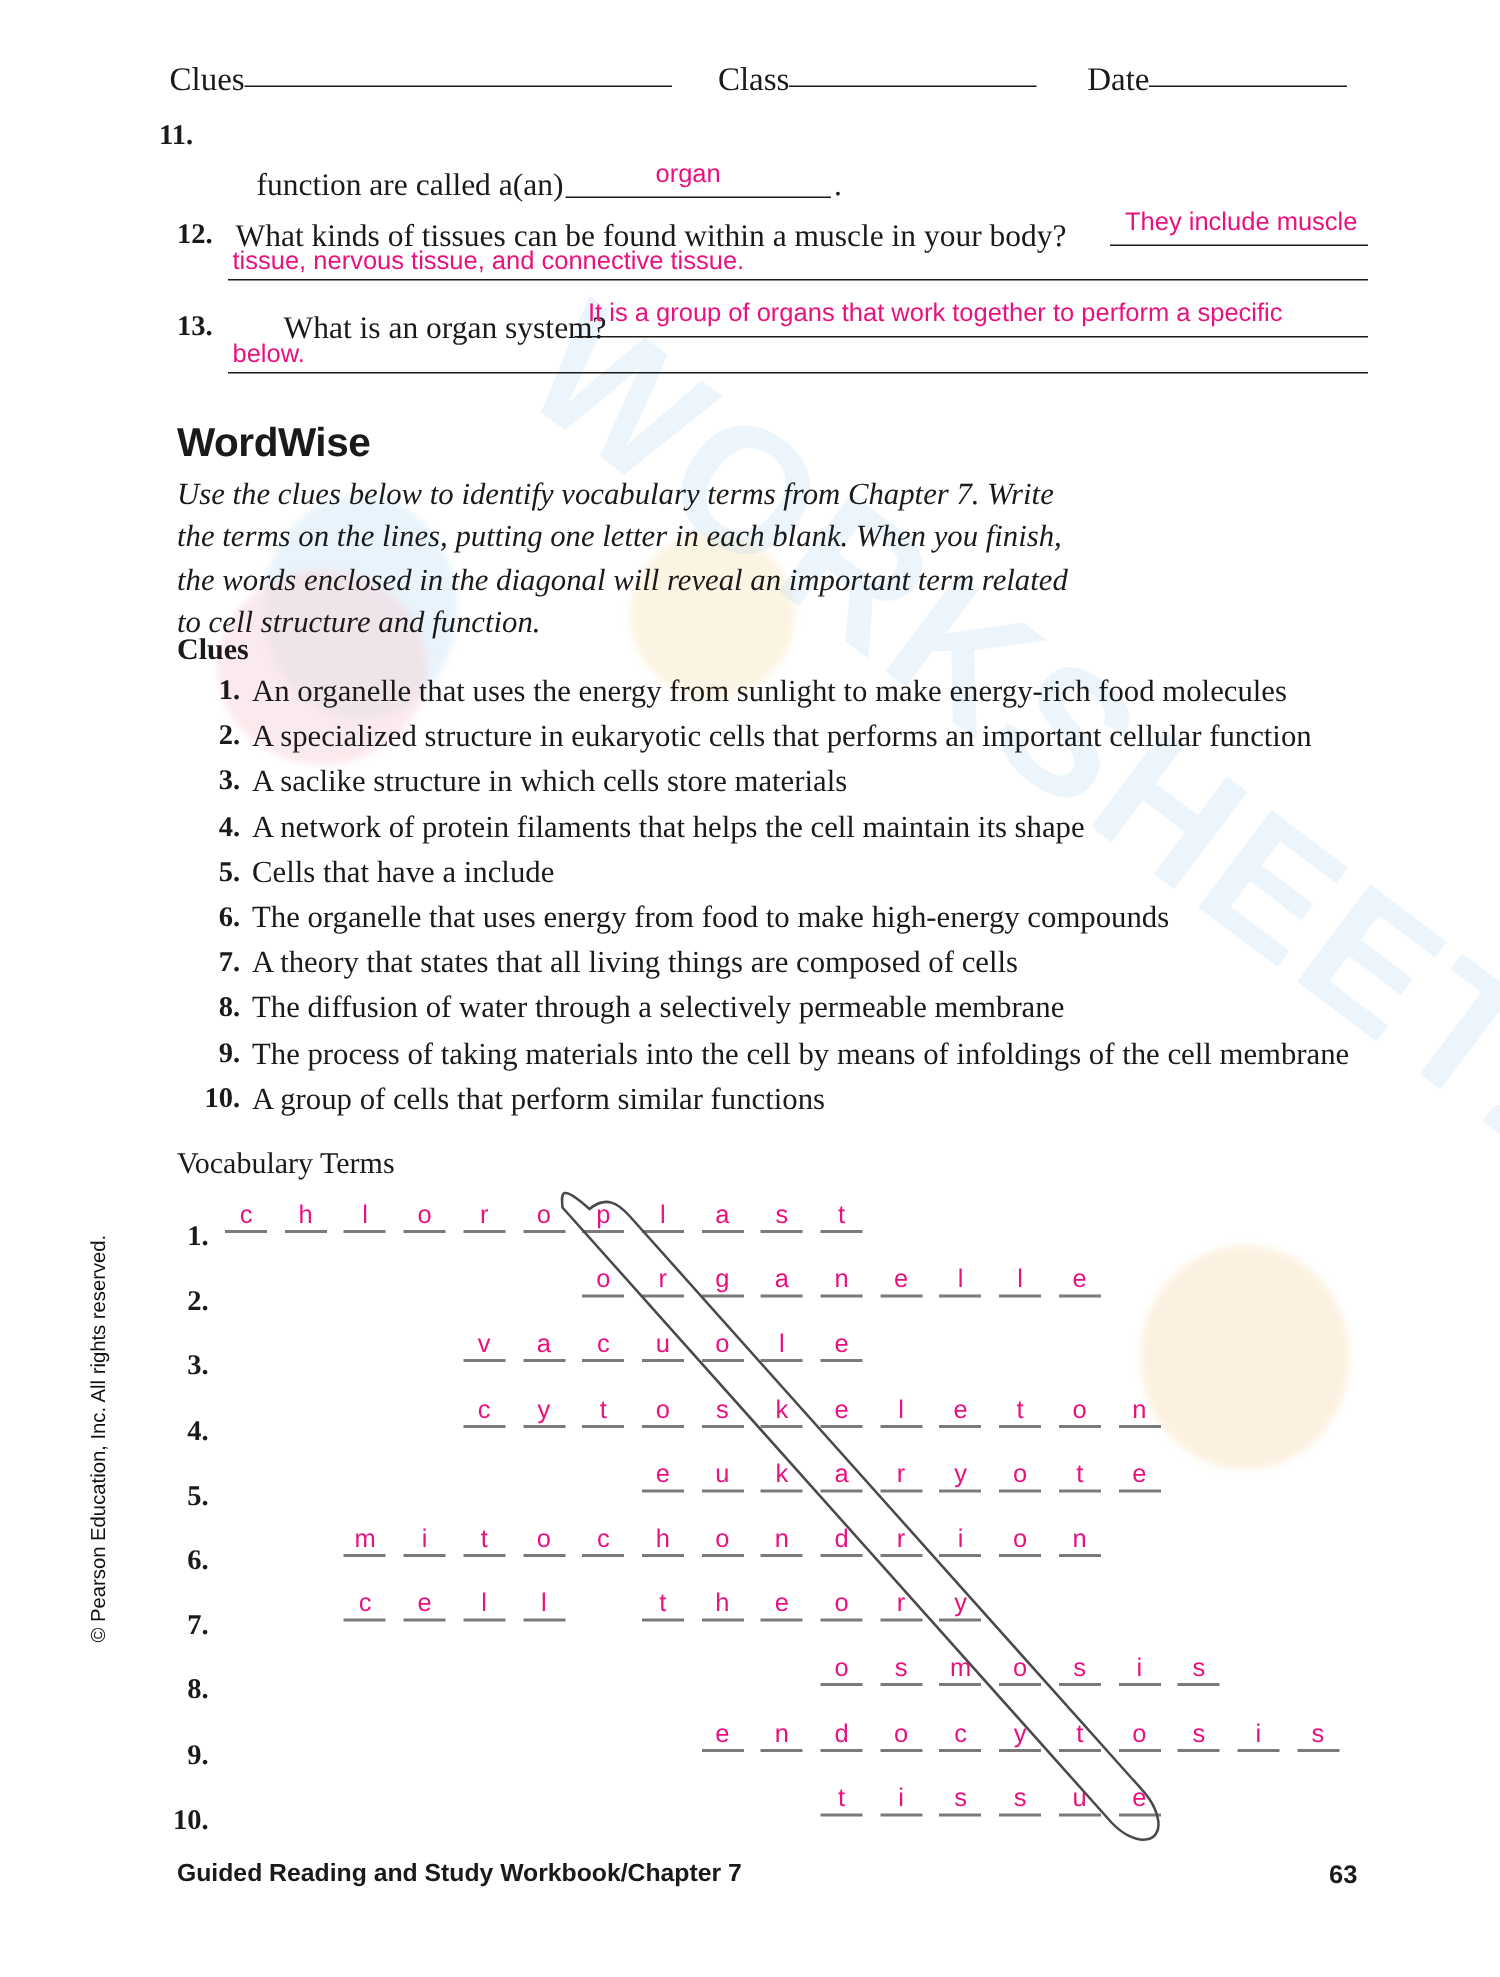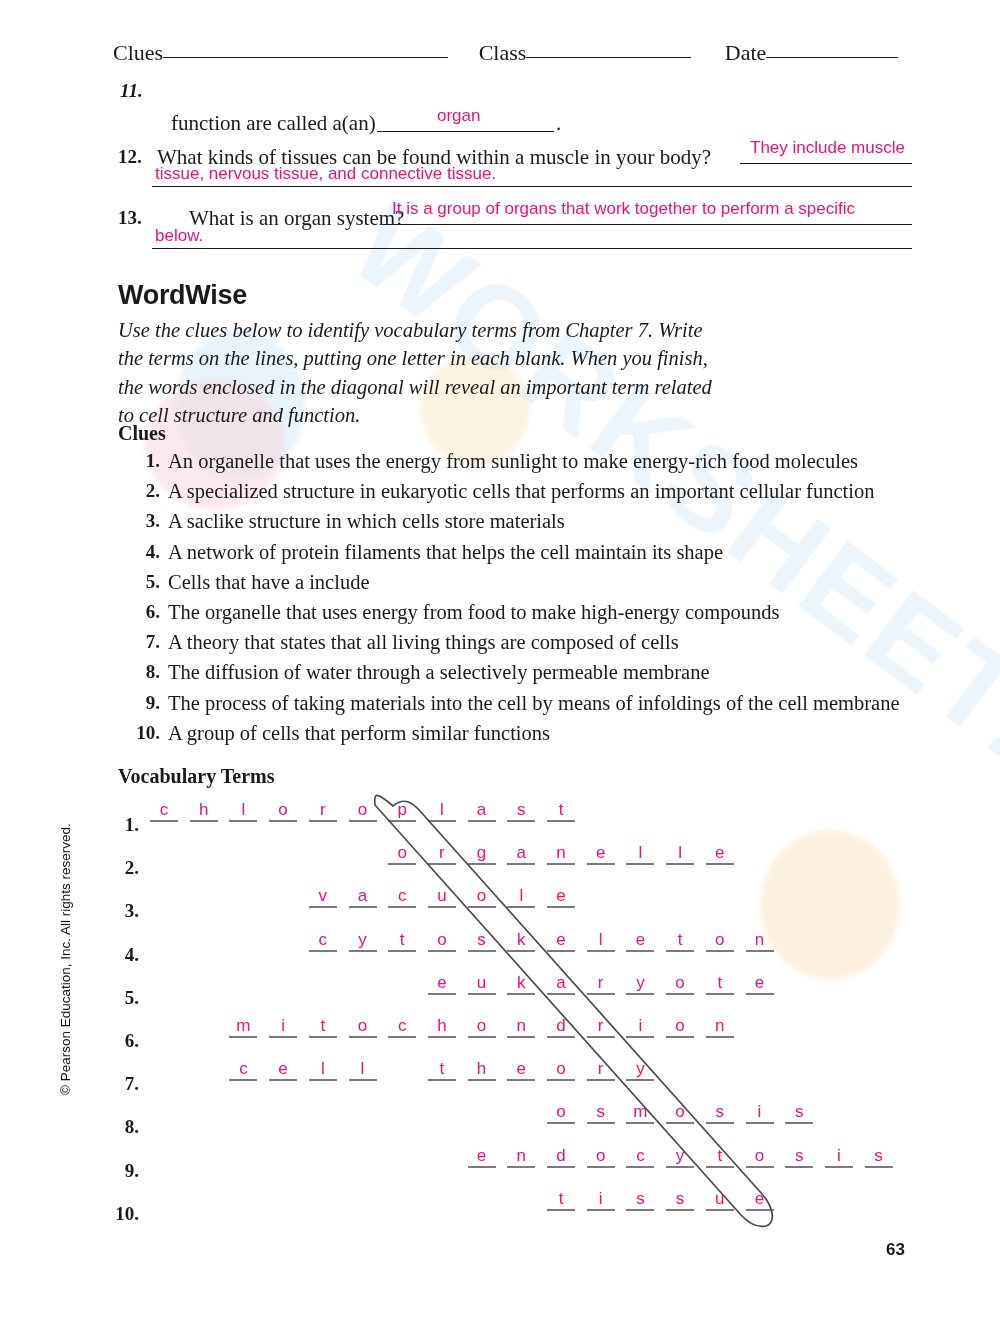--- a/index.html
+++ b/index.html
@@ -49,21 +49,21 @@
   .instr{
     position:absolute;left:118px;top:316px;width:605px;
     font-style:italic;font-size:20.5px;line-height:1.38;
   }
   .clues-h{
     position:absolute;left:118px;top:422px;
     font-family:"Liberation Serif", serif;font-weight:bold;font-size:20px;
   }
   .vocab-h{
     position:absolute;left:118px;top:765px;
-    font-family:"Liberation Serif", serif;font-weight:bold;font-size:20px;
+    font-family:"Liberation Serif", serif;font-weight:normal;font-size:20px;
   }
 
   .clue-list{position:absolute;left:128px;top:450px;width:800px;}
   .clue{position:relative;height:30.2px;font-size:20.5px;}
   .clue .cn{position:absolute;left:0;width:32px;text-align:right;font-weight:bold;font-size:19px;}
   .clue .ct{position:absolute;left:40px;white-space:nowrap;}
 
   
   .grid{position:absolute;left:0;top:0;width:1000px;height:1318px;pointer-events:none;}
   .rowlabel{
@@ -109,21 +109,21 @@
   <div class="wm-blob" style="left:420px;top:355px;width:110px;height:110px;background:#fbeccb;opacity:.55;"></div>
   <div class="wm-blob" style="left:760px;top:830px;width:140px;height:150px;background:#fbe7c9;opacity:.55;"></div>
   <div class="watermark">WORKSHEETZONE</div>
 
   <div class="hdr">
     <span class="fld">Clues</span><span class="rule" style="width:285px;"></span>
     <span class="fld" style="margin-left:25px;">Class</span><span class="rule" style="width:165px;"></span>
     <span class="fld" style="margin-left:28px;">Date</span><span class="rule" style="width:132px;"></span>
   </div>
 
-  <div class="qnum" style="left:120px;top:80px;font-style:italic;">11.</div>
+  <div class="qnum" style="left:106px;top:80px;">11.</div>
   <div class="q" style="left:171px;top:108px;white-space:nowrap;">function are called a(an)</div>
   <div class="ansline" style="left:377px;top:131px;width:177px;"></div>
   <div class="ans" style="left:437px;top:106px;">organ</div>
   <div class="q" style="left:556px;top:108px;">.</div>
 
   <div class="qnum" style="left:118px;top:146px;">12.</div>
   <div class="q" style="left:157px;top:142px;white-space:nowrap;">What kinds of tissues can be found within a muscle in your body?</div>
   <div class="ansline" style="left:740px;top:163px;width:172px;"></div>
   <div class="ans" style="left:750px;top:138px;">They include muscle</div>
   <div class="ansline" style="left:152px;top:186px;width:760px;"></div>
@@ -583,15 +583,16 @@
              C 374 789, 374 795, 375 805
              L 741 1215
              C 757 1232, 775 1229, 772 1213
              C 770 1202, 764 1196, 754 1185
              L 420 811
              C 412 802, 404 797, 393 806 Z" fill="none" stroke="#4a4a4a" stroke-width="1.7"></path>
   </svg>
 
   <div class="copyright">© Pearson Education, Inc. All rights reserved.</div>
 
+  <div class="foot-left">Guided Reading and Study Workbook/Chapter 7</div>
   <div class="foot-right">63</div>
 
 </div>
 
 </body></html>

